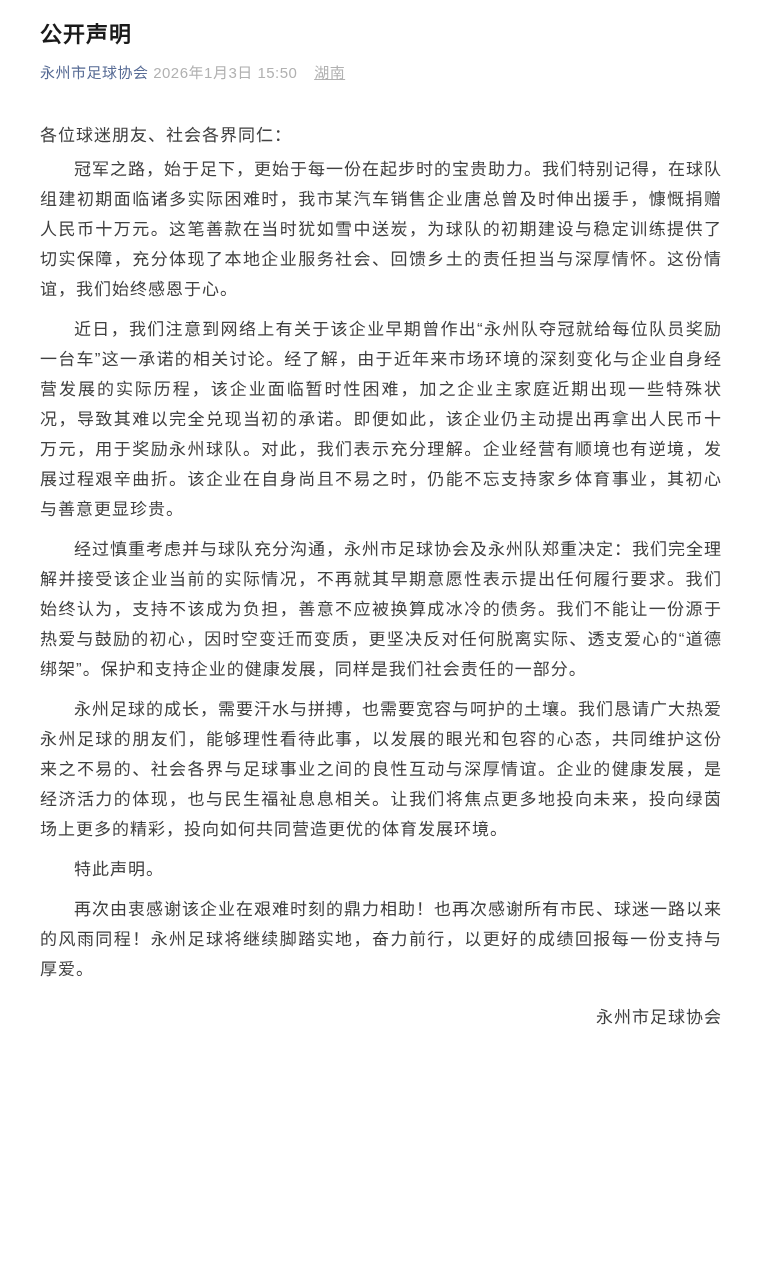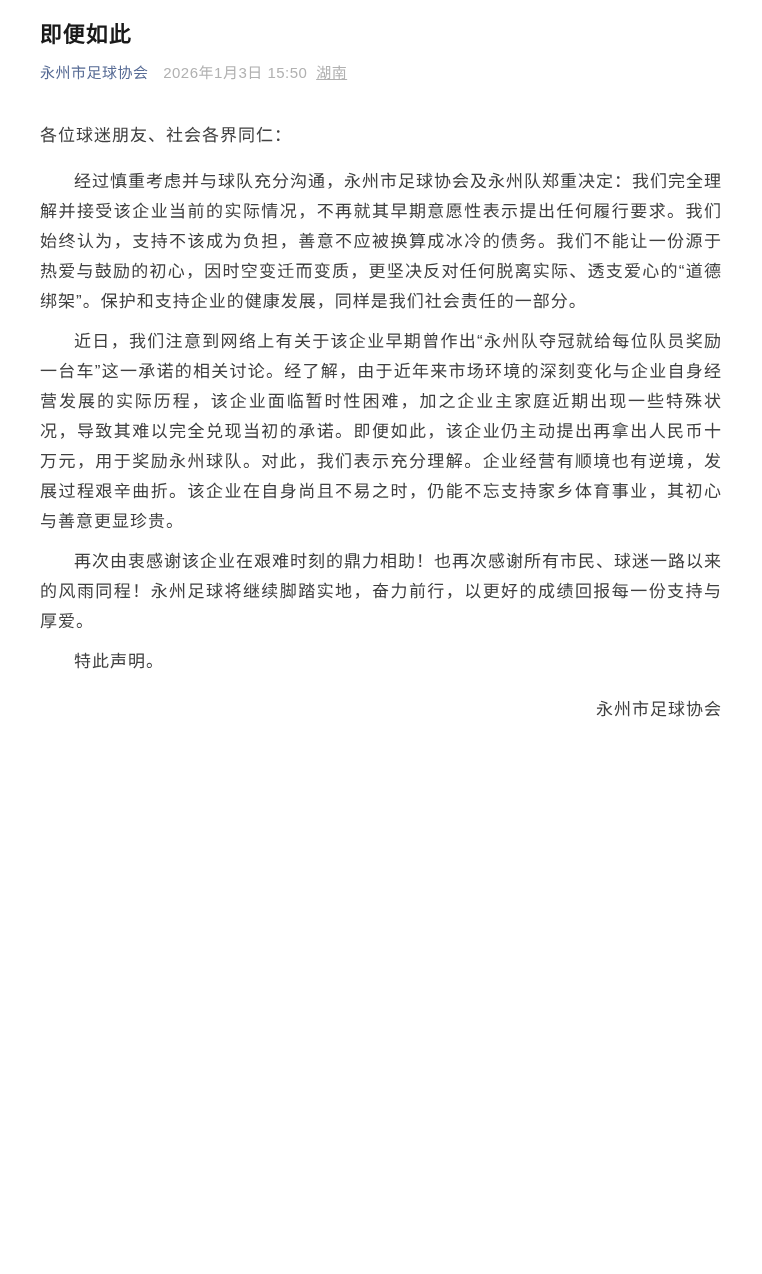--- a/index.html
+++ b/index.html
@@ -31,80 +31,81 @@
     line-height: 21px;
     letter-spacing: 0.5px;
     white-space: nowrap;
   }
   .byline .account {
     color: var(--accent-color, #576b95);
     cursor: pointer;
   }
   .byline .meta {
     color: var(--meta-color, #b1b1b1);
-    margin-left: 10px;
   }
   .byline .meta.loc {
-    margin-left: 4px;
+    margin-left: 12px;
     text-decoration: underline;
   }
   .article-body {
     margin-top: 38px;
     font-size: 17px;
     line-height: 30px;
     letter-spacing: 1px;
     color: var(--body-color, #404040);
     text-align: justify;
   }
   .article-body p {
     margin: 0 0 10px 0;
   }
   p.greeting {
-    margin-bottom: 16px;
+    margin-bottom: 4px;
     text-indent: 0;
   }
   p.para {
     text-indent: 2em;
   }
   .signature-block {
     margin-top: 18px;
     text-align: right;
   }
   .signature-block p {
     margin: 0 0 6px 0;
     text-indent: 0;
   }
 </style>
 </head>
 <body>
 
 <div class="page">
 
-  <h1 class="article-title">即便如此</h1>
+  <h1 class="article-title">公开声明</h1>
 
   <div class="byline">
     <span class="account">永州市足球协会</span>
     <span class="meta">2026年1月3日 15:50</span>
     <span class="meta loc">湖南</span>
   </div>
 
   <div class="article-body">
 
     <p class="greeting">各位球迷朋友、社会各界同仁：</p>
 
 
+    <p class="para">冠军之路，始于足下，更始于每一份在起步时的宝贵助力。我们特别记得，在球队组建初期面临诸多实际困难时，我市某汽车销售企业唐总曾及时伸出援手，慷慨捐赠人民币十万元。这笔善款在当时犹如雪中送炭，为球队的初期建设与稳定训练提供了切实保障，充分体现了本地企业服务社会、回馈乡土的责任担当与深厚情怀。这份情谊，我们始终感恩于心。</p>
+
+    <p class="para">近日，我们注意到网络上有关于该企业早期曾作出“永州队夺冠就给每位队员奖励一台车”这一承诺的相关讨论。经了解，由于近年来市场环境的深刻变化与企业自身经营发展的实际历程，该企业面临暂时性困难，加之企业主家庭近期出现一些特殊状况，导致其难以完全兑现当初的承诺。即便如此，该企业仍主动提出再拿出人民币十万元，用于奖励永州球队。对此，我们表示充分理解。企业经营有顺境也有逆境，发展过程艰辛曲折。该企业在自身尚且不易之时，仍能不忘支持家乡体育事业，其初心与善意更显珍贵。</p>
 
     <p class="para">经过慎重考虑并与球队充分沟通，永州市足球协会及永州队郑重决定：我们完全理解并接受该企业当前的实际情况，不再就其早期意愿性表示提出任何履行要求。我们始终认为，支持不该成为负担，善意不应被换算成冰冷的债务。我们不能让一份源于热爱与鼓励的初心，因时空变迁而变质，更坚决反对任何脱离实际、透支爱心的“道德绑架”。保护和支持企业的健康发展，同样是我们社会责任的一部分。</p>
 
-    <p class="para">近日，我们注意到网络上有关于该企业早期曾作出“永州队夺冠就给每位队员奖励一台车”这一承诺的相关讨论。经了解，由于近年来市场环境的深刻变化与企业自身经营发展的实际历程，该企业面临暂时性困难，加之企业主家庭近期出现一些特殊状况，导致其难以完全兑现当初的承诺。即便如此，该企业仍主动提出再拿出人民币十万元，用于奖励永州球队。对此，我们表示充分理解。企业经营有顺境也有逆境，发展过程艰辛曲折。该企业在自身尚且不易之时，仍能不忘支持家乡体育事业，其初心与善意更显珍贵。</p>
+    <p class="para">永州足球的成长，需要汗水与拼搏，也需要宽容与呵护的土壤。我们恳请广大热爱永州足球的朋友们，能够理性看待此事，以发展的眼光和包容的心态，共同维护这份来之不易的、社会各界与足球事业之间的良性互动与深厚情谊。企业的健康发展，是经济活力的体现，也与民生福祉息息相关。让我们将焦点更多地投向未来，投向绿茵场上更多的精彩，投向如何共同营造更优的体育发展环境。</p>
 
+    <p class="para">特此声明。</p>
 
     <p class="para">再次由衷感谢该企业在艰难时刻的鼎力相助！也再次感谢所有市民、球迷一路以来的风雨同程！永州足球将继续脚踏实地，奋力前行，以更好的成绩回报每一份支持与厚爱。</p>
-
-    <p class="para">特此声明。</p>
 
     <div class="signature-block">
       <p>永州市足球协会</p>
     </div>
 
   </div>
 
 </div>
 
 </body></html>

